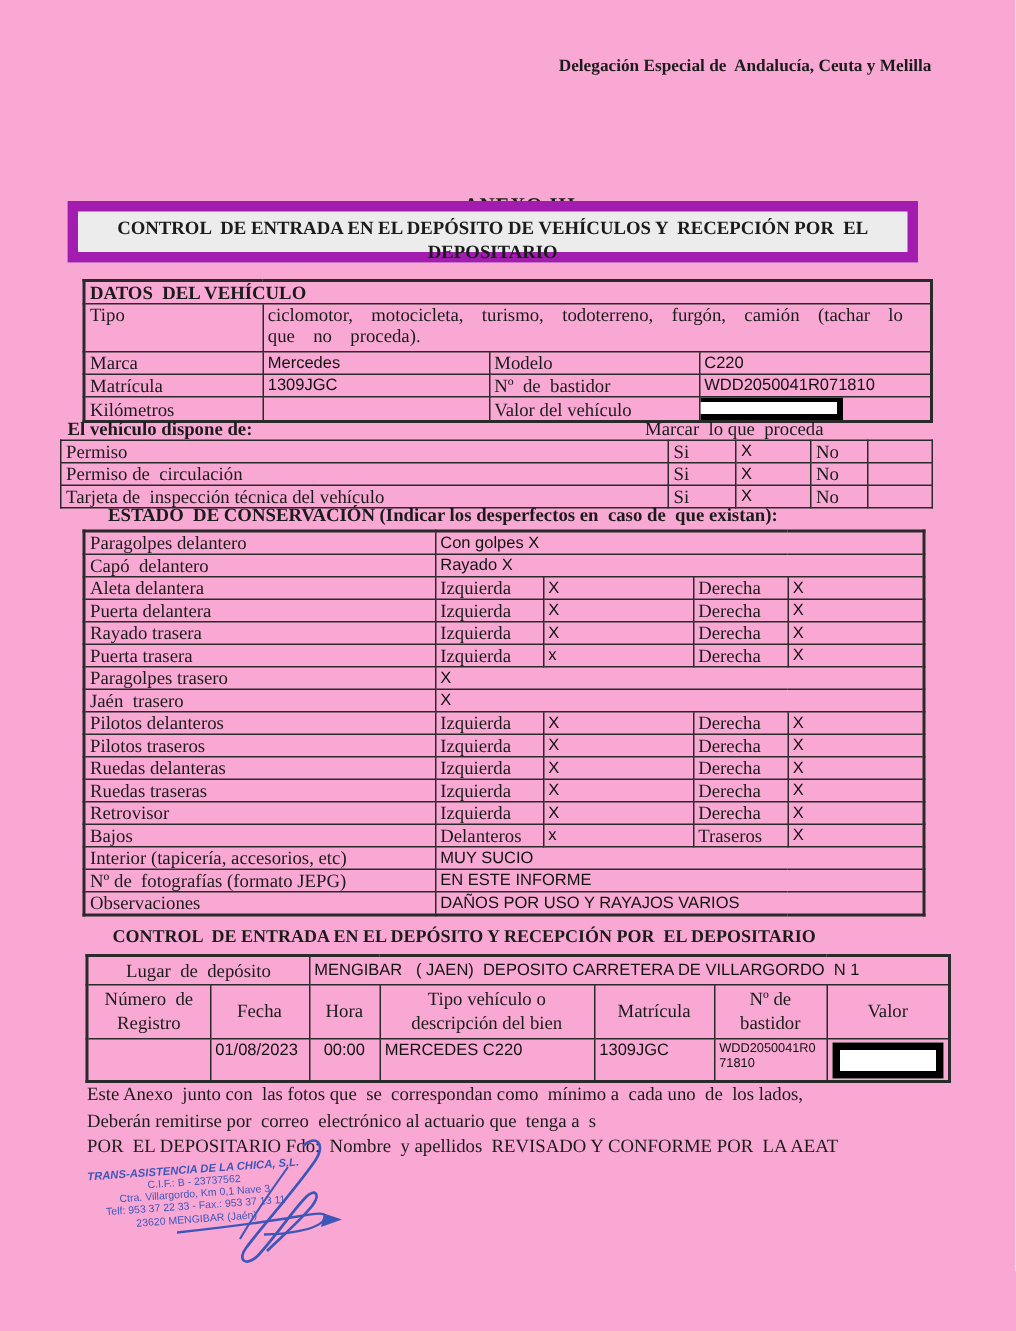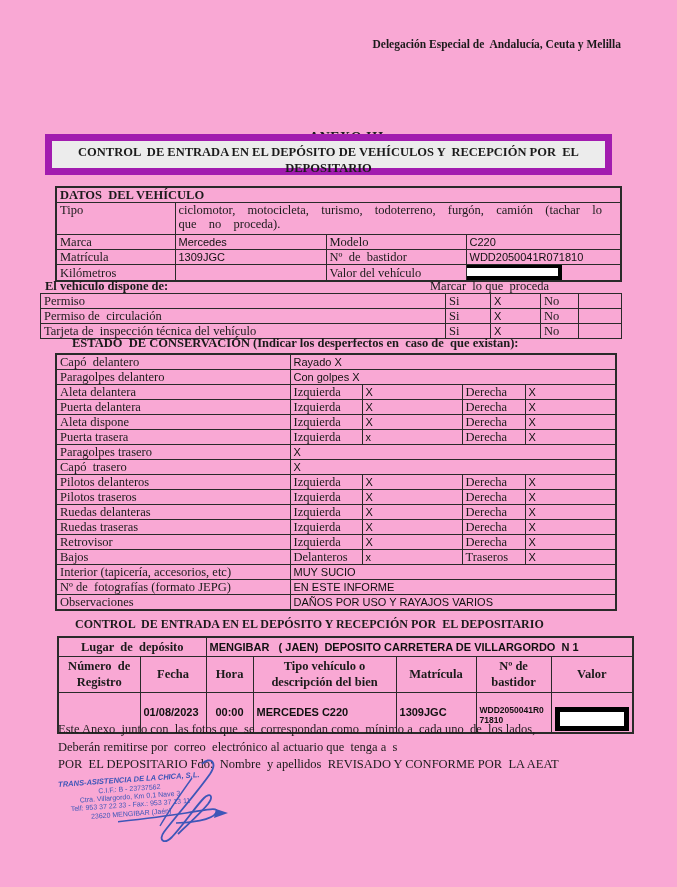--- a/index.html
+++ b/index.html
@@ -30,23 +30,23 @@
   
   .dispone-caption{position:absolute;top:279px;left:45px;font-size:12.5px;font-weight:bold;white-space:pre;}
   .marcar-caption{position:absolute;top:279px;left:430px;font-size:12.5px;white-space:pre;}
   .dispone{position:absolute;top:293px;left:40px;width:581px;border:1px solid #2a2a2a;}
   .dispone td{height:12px;}
   
   .estado-heading{position:absolute;top:336px;left:72px;font-size:12.5px;font-weight:bold;white-space:pre;}
   .estado{position:absolute;top:353px;left:55px;width:560px;border:2px solid #2a2a2a;}
   
   .control-heading{position:absolute;top:617px;left:75px;font-size:12px;font-weight:bold;white-space:pre;}
-  .bottom{position:absolute;top:636px;left:57px;width:575px;border:2px solid #2a2a2a;font-weight:bold;}
+  .bottom{position:absolute;top:636px;left:57px;width:575px;border:2px solid #2a2a2a;}
   .bottom .hdr{height:35px;text-align:center;white-space:pre-wrap;line-height:1.25;}
-  .bottom .data-row td{height:26px;vertical-align:top;padding-top:13px;}
+  .bottom .data-row td{height:26px;vertical-align:top;padding-top:1px;}
   .bastidor-val{font-size:8.5px;word-break:break-all;white-space:pre-wrap;line-height:1.15;}
   
   .redact-sm{width:100px;height:16px;border:4px solid #000;background:#fff;box-sizing:border-box;margin:-1px 0 0 -8px;}
   .redact-lg{width:74px;height:24px;border:5px solid #000;background:#fff;box-sizing:border-box;margin:1px auto 0 auto;}
   
   .footer{position:absolute;top:722px;left:58px;width:565px;font-size:12.5px;}
   .footer div{white-space:pre;margin-bottom:2.5px;}
   
   .stamp{position:absolute;top:776px;left:36px;width:188px;transform:rotate(-4deg);
          color:#3d56b8;font-family:"Liberation Sans",sans-serif;text-align:center;line-height:1.18;}
@@ -145,61 +145,61 @@
   <table class="estado">
     <colgroup>
         <col style="width:234px">
         <col style="width:72px">
         <col style="width:100px">
         <col style="width:63px">
         <col style="width:91px">
       </colgroup>
     <tbody>
         <tr>
+      <td>Paragolpes delantero</td>
+      <td colspan="4" class="val">Con golpes X</td>
+    </tr>
+    <tr>
       <td>Capó  delantero</td>
       <td colspan="4" class="val">Rayado X</td>
     </tr>
     <tr>
-      <td>Paragolpes delantero</td>
-      <td colspan="4" class="val">Con golpes X</td>
-    </tr>
-    <tr>
       <td>Aleta delantera</td>
       <td>Izquierda</td>
       <td class="val">X</td>
       <td>Derecha</td>
       <td class="val">X</td>
     </tr>
     <tr>
       <td>Puerta delantera</td>
       <td>Izquierda</td>
       <td class="val">X</td>
       <td>Derecha</td>
       <td class="val">X</td>
     </tr>
     <tr>
-      <td>Aleta dispone</td>
+      <td>Rayado trasera</td>
       <td>Izquierda</td>
       <td class="val">X</td>
       <td>Derecha</td>
       <td class="val">X</td>
     </tr>
     <tr>
       <td>Puerta trasera</td>
       <td>Izquierda</td>
       <td class="val">x</td>
       <td>Derecha</td>
       <td class="val">X</td>
     </tr>
     <tr>
       <td>Paragolpes trasero</td>
       <td colspan="4" class="val">X</td>
     </tr>
     <tr>
-      <td>Capó  trasero</td>
+      <td>Jaén  trasero</td>
       <td colspan="4" class="val">X</td>
     </tr>
     <tr>
       <td>Pilotos delanteros</td>
       <td>Izquierda</td>
       <td class="val">X</td>
       <td>Derecha</td>
       <td class="val">X</td>
     </tr>
     <tr>

